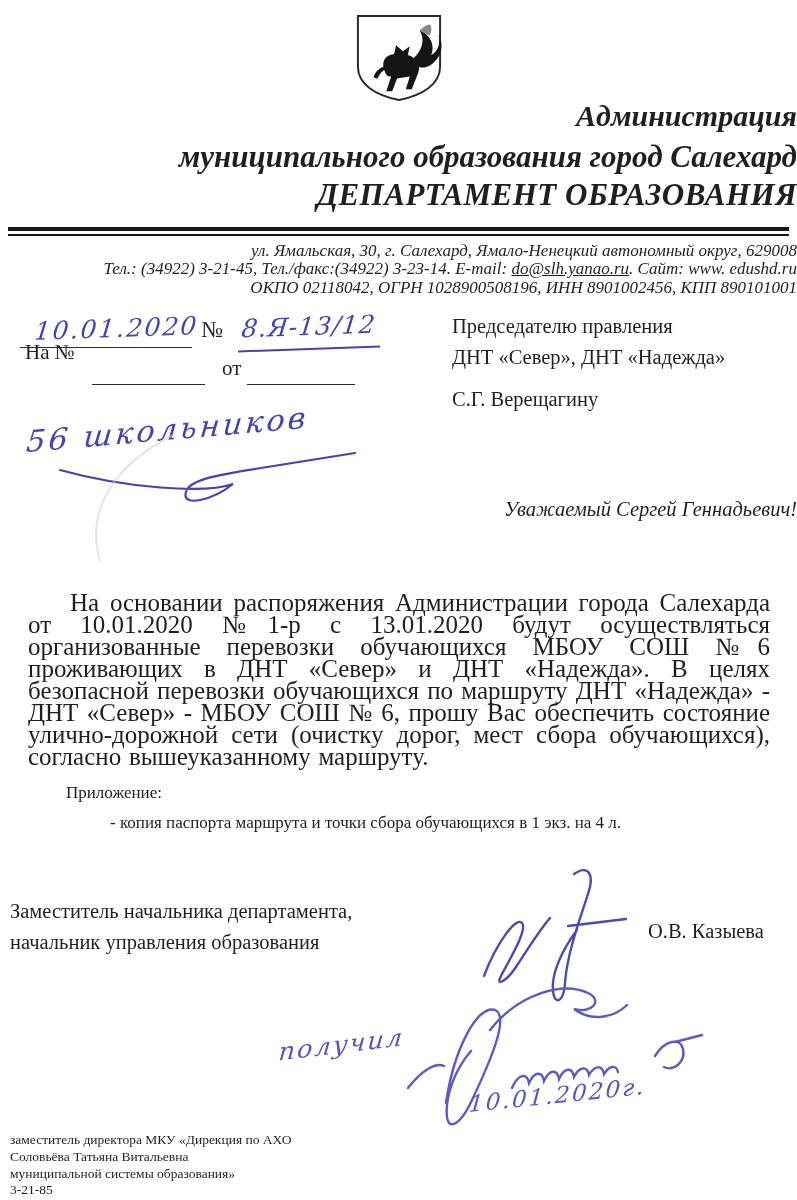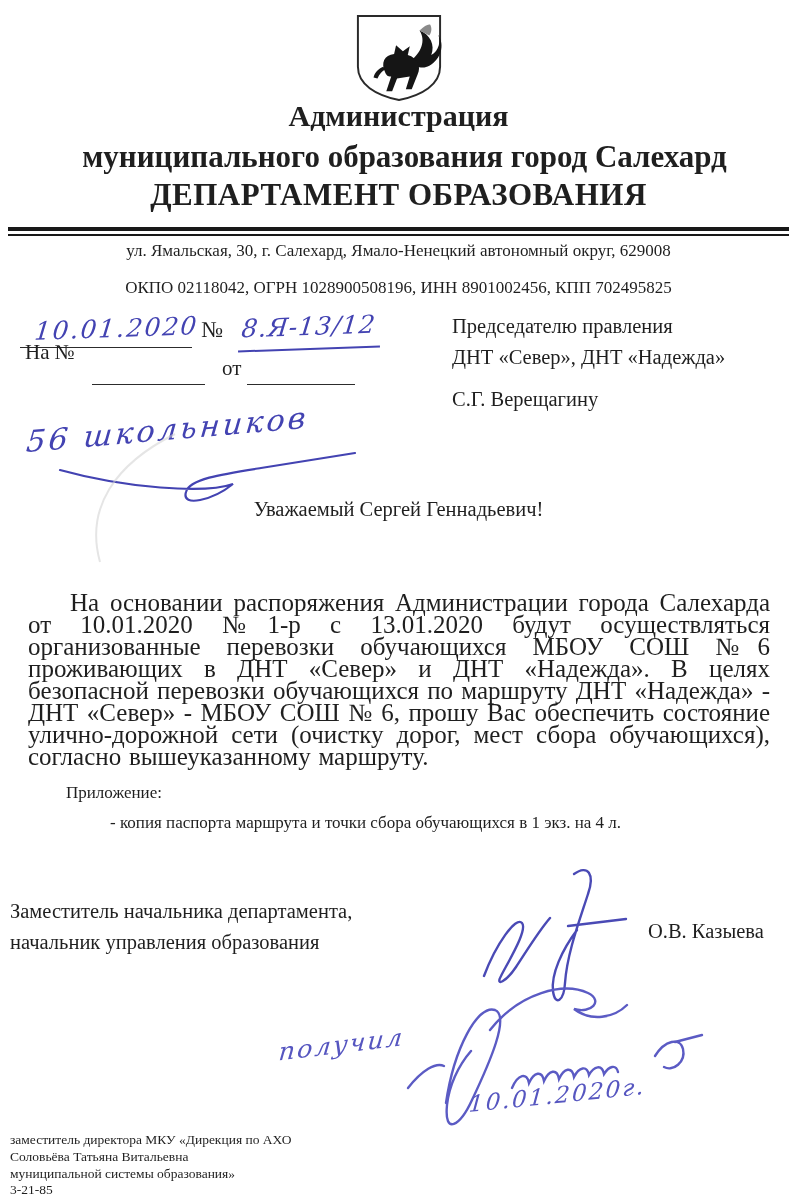--- a/index.html
+++ b/index.html
@@ -2,21 +2,21 @@
 <html lang="ru"><head>
 <meta charset="utf-8">
 <style>
   html,body{margin:0;padding:0;background:#e9e9e9;}
   .page{
     position:relative;width:797px;height:1200px;margin:0 auto;
     background:#ffffff;overflow:hidden;
     font-family:"Liberation Serif", serif;color:#1f1f1f;
   }
   .abs{position:absolute;}
-  .center{left:0;right:0;text-align:center;}
+  .center{left:0;right:0;text-align:right;font-style:italic;}
   .serif17{font-size:17px;}
   .body-text{font-size:17px;}
   
   .h-line1{top:99px;font-size:30px;font-weight:bold;}
   .h-line2{top:139px;font-size:31px;font-weight:bold;padding-left:12px;}
   .h-line3{top:177px;font-size:31px;font-weight:bold;letter-spacing:.5px;}
   .rule{top:227px;left:8px;width:781px;height:3px;
         border-top:4px solid #181818;border-bottom:2px solid #181818;}
   .addr1{top:241px;}
   .addr2{top:259px;}
@@ -72,21 +72,22 @@
       <path d="M34 56 C29 58 25 62 24 67 L28 68 C30 63 33 60 36 59 Z" fill="#151515"></path>
     </svg>
   </div>
 
   <div class="abs center h-line1">Администрация</div>
   <div class="abs center h-line2">муниципального образования город Салехард</div>
   <div class="abs center h-line3">ДЕПАРТАМЕНТ ОБРАЗОВАНИЯ</div>
   <div class="abs rule"></div>
 
   <div class="abs center serif17 addr1">ул. Ямальская, 30, г. Салехард, Ямало-Ненецкий автономный округ, 629008</div>
-  <div class="abs center serif17 addr3">ОКПО 02118042, ОГРН 1028900508196,  ИНН 8901002456,  КПП 702495825</div>
+  <div class="abs center serif17 addr2"><span>Тел.: (34922) 3-21-45, Тел./факс:(34922) 3-23-14. E-mail: </span><span class="email">do@slh.yanao.ru</span><span>.  Сайт: www. edushd.ru</span></div>
+  <div class="abs center serif17 addr3">ОКПО 02118042, ОГРН 1028900508196,  ИНН 8901002456,  КПП 890101001</div>
 
   <div class="abs hand hand-date">10.01.2020</div>
   <div class="abs date-underline"></div>
   <div class="abs no-label">№</div>
   <div class="abs hand hand-number">8.Я-13/12</div>
   <div class="abs number-underline"></div>
   <div class="abs na-label">На №</div>
   <div class="abs blank1"></div>
   <div class="abs ot-label">от</div>
   <div class="abs blank2"></div>

